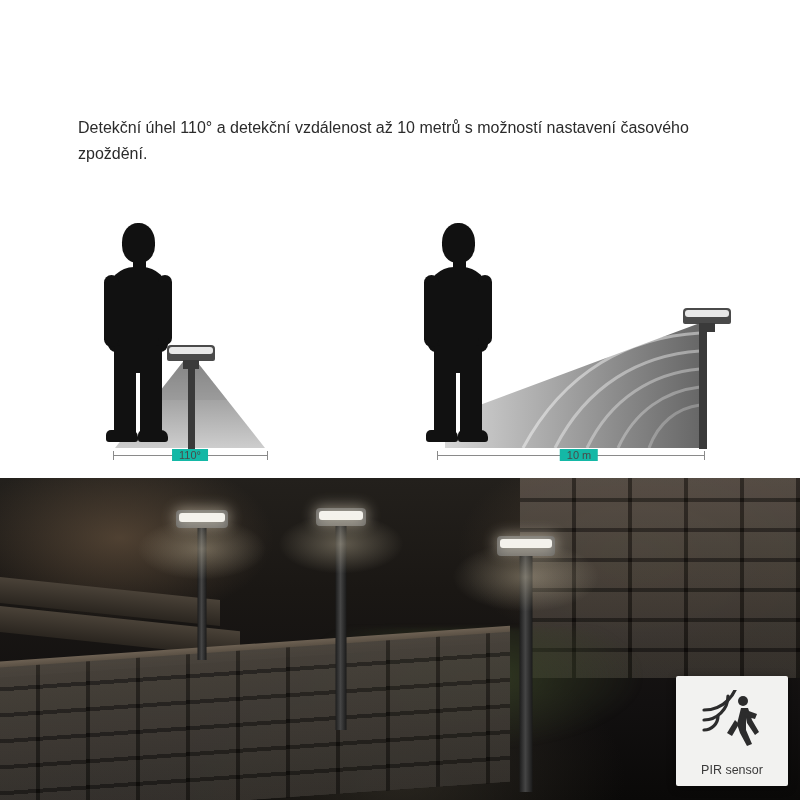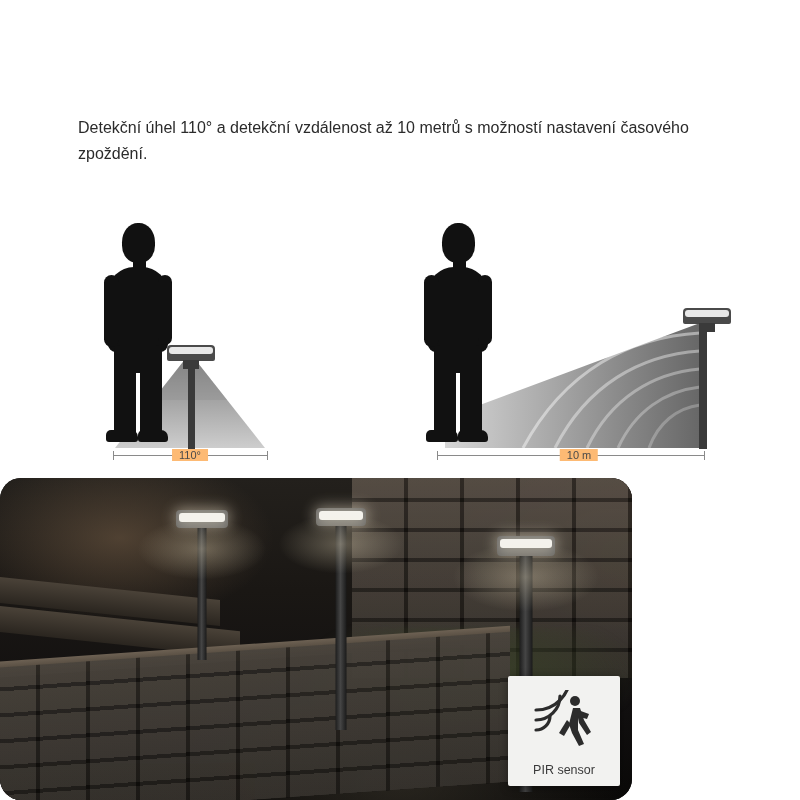--- a/index.html
+++ b/index.html
@@ -132,36 +132,35 @@
     width: 1px;
     height: 9px;
     background: #8a8a8a;
   }
   .measure::before { left: 0; }
   .measure::after { right: 0; }
   .measure-label {
     position: absolute;
     font-size: 11px;
     color: #4a4a4a;
-    background: #fdba74;
+    background: #14b8a6;
     padding: 0 7px;
     transform: translate(-50%, -50%);
     white-space: nowrap;
   }
 
   
   .photo {
     position: absolute;
     left: 0;
     top: 478px;
-    width: 632px;
+    width: 800px;
     height: 322px;
     overflow: hidden;
     background: #0d0c0b;
-    border-radius: 21px;
   }
   .photo-bg {
     position: absolute;
     inset: 0;
     background:
       radial-gradient(ellipse 220px 120px at 120px 60px, rgba(120,96,72,0.55), rgba(0,0,0,0) 70%),
       radial-gradient(ellipse 260px 150px at 640px 70px, rgba(110,88,66,0.5), rgba(0,0,0,0) 70%),
       radial-gradient(ellipse 300px 180px at 400px 300px, rgba(60,55,45,0.6), rgba(0,0,0,0) 75%),
       linear-gradient(180deg, #23201c 0%, #1a1714 35%, #121010 70%, #0a0908 100%);
   }

